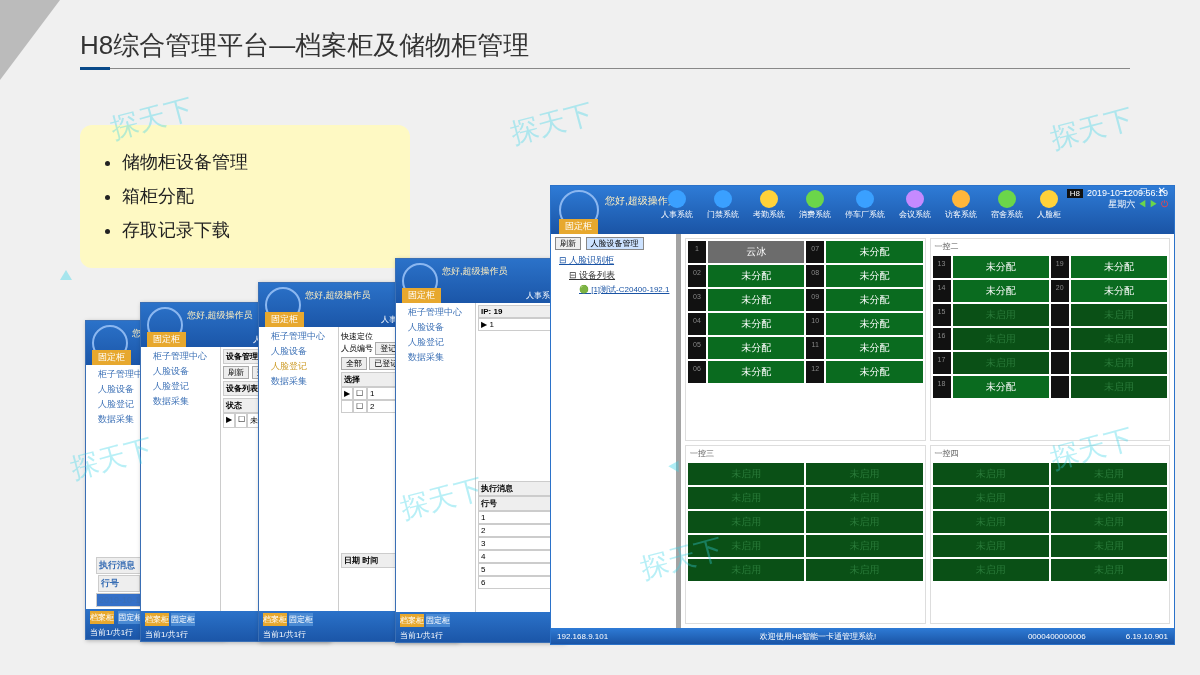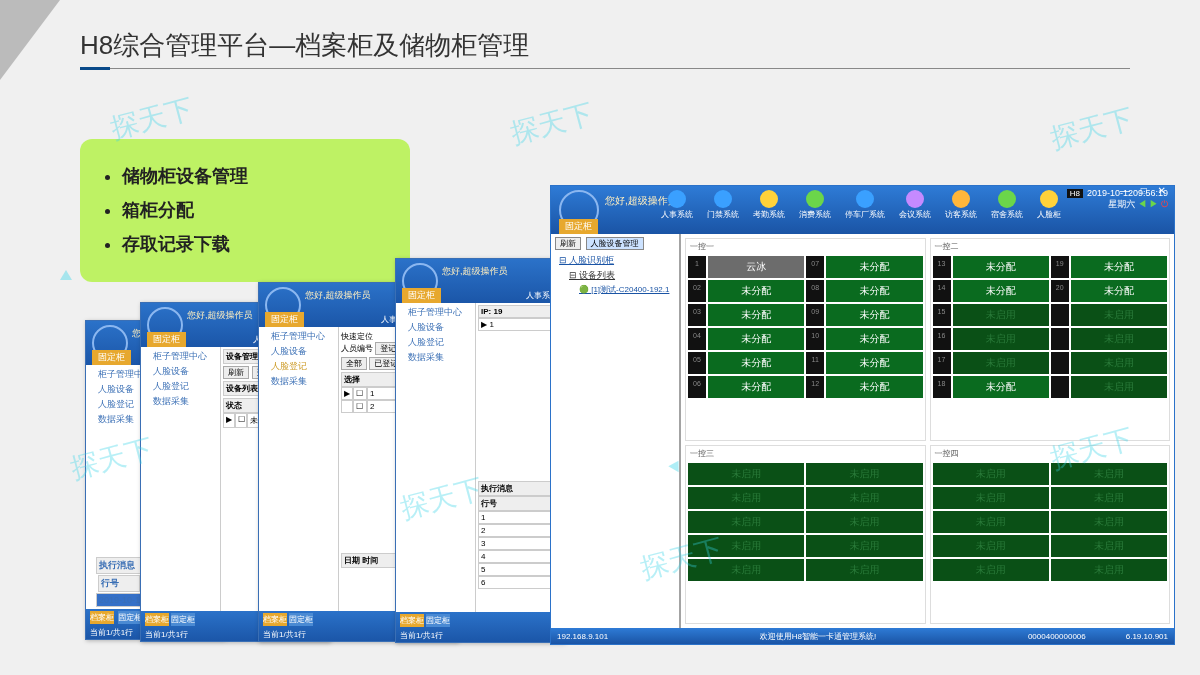--- a/index.html
+++ b/index.html
@@ -9,21 +9,21 @@
 .wm { position: absolute; color: #36d4e8; opacity: 0.35; font-size: 28px; transform: rotate(-15deg); pointer-events: none; z-index: 100; }
 .wm-tri { position: absolute; width: 0; height: 0; border-left: 6px solid transparent; border-right: 6px solid transparent; border-bottom: 10px solid #36d4e8; opacity: 0.4; z-index: 100; }
 
 
 .slide-title { position: absolute; top: 28px; left: 80px; font-size: 26px; color: #333; font-weight: 300; }
 .slide-rule { position: absolute; top: 68px; left: 80px; width: 1050px; height: 1px; background: #888; }
 .slide-rule::before { content: ''; position: absolute; left: 0; top: -1px; width: 30px; height: 3px; background: #0a4a8a; }
 .gray-tri { position: absolute; top: 0; left: 0; width: 0; height: 0; border-top: 80px solid #bbb; border-right: 60px solid transparent; }
 
 
-.bullet-box { position: absolute; top: 139px; left: 80px; width: 330px; padding: 20px 24px; background: #bef264; border-radius: 12px; font-weight: bold; }
+.bullet-box { position: absolute; top: 125px; left: 80px; width: 330px; padding: 20px 24px; background: #fef9c3; border-radius: 12px; }
 .bullet-box li { list-style: disc; margin-left: 18px; font-size: 18px; color: #222; line-height: 1.9; }
 
 
 .win { position: absolute; background: #fff; border: 1px solid #3a6fb5; box-shadow: 1px 1px 4px rgba(0,0,0,0.25); font-size: 10px; display: flex; flex-direction: column; }
 .win-head { background: linear-gradient(#2b72c9, #1b56a8); height: 44px; position: relative; }
 .win-head .logo { position: absolute; left: 6px; top: 4px; width: 36px; height: 36px; border: 2px solid #8bb7f0; border-radius: 50%; }
 .win-head .user { position: absolute; left: 46px; top: 6px; color: #ffefc0; font-size: 9px; }
 .win-head .tablab { position: absolute; left: 6px; bottom: 0; background: #e7a82e; color: #fff; font-size: 9px; padding: 1px 6px; }
 .win-head .sysmenu { position: absolute; right: 6px; bottom: 2px; display: flex; gap: 6px; }
 .win-head .sysmenu span { color: #fff; font-size: 8px; }
@@ -50,21 +50,21 @@
 .big-head .user { position: absolute; left: 54px; top: 8px; color: #ffefc0; font-size: 10px; }
 .big-head .tablab { position: absolute; left: 8px; bottom: 0; background: #e7a82e; color: #fff; padding: 1px 6px; font-size: 9px; }
 .big-head .modules { position: absolute; left: 110px; top: 4px; display: flex; gap: 14px; }
 .big-head .mod { text-align: center; color: #fff; font-size: 8px; cursor: pointer; }
 .big-head .mod .ic { width: 18px; height: 18px; border-radius: 50%; margin: 0 auto 1px; }
 .big-head .clock { position: absolute; right: 6px; top: 2px; color: #fff; font-size: 9px; text-align: right; }
 .big-head .clock .h8 { background: #111; padding: 0 3px; margin-right: 4px; font-size: 8px; }
 .big-head .winctl { position: absolute; right: 4px; top: -1px; color: #fff; font-size: 10px; letter-spacing: 4px; }
 
 .big-body { flex: 1; display: flex; }
-.big-tree { width: 130px; border-right: 2px solid #a3a3a3; padding: 4px; font-size: 9px; }
+.big-tree { width: 130px; border-right: 5px solid #a3a3a3; padding: 4px; font-size: 9px; }
 .big-tree .btnrow { margin-bottom: 4px; }
 .big-tree .btnrow span { border: 1px solid #888; padding: 1px 4px; margin-right: 2px; background: #eee; cursor: pointer; font-size: 8px; }
 .big-tree .btnrow span.sel { background: #cce2ff; }
 .big-tree .node { color: #1a54a5; padding: 1px 0 1px 4px; cursor: pointer; text-decoration: underline; }
 .big-tree .node.child { padding-left: 14px; color: #333; }
 .big-tree .node.leaf { padding-left: 24px; font-size: 8px; }
 
 .big-grids { flex: 1; padding: 4px; overflow: hidden; font-size: 9px; }
 .quad { display: grid; grid-template-columns: 1fr 1fr; grid-template-rows: auto auto; gap: 4px; height: 100%; }
 .panel { border: 1px solid #ddd; position: relative; }
@@ -309,21 +309,20 @@
         <span>刷新</span>
         <span class="sel">人脸设备管理</span>
       </div>
       <div class="node">⊟ <span>人脸识别柜</span></div>
       <div class="node child">⊟ <span>设备列表</span></div>
       <div class="node leaf">🟢 <span>[1]测试-C20400-192.1</span></div>
     </div>
     <div class="big-grids">
       <div class="quad">
         <div class="panel">
-          <div class="panel-title">一控一</div>
           <div class="cells" id="p1">
               <div class="cell-num">1</div>
               <div class="cell-lab assigned">云冰</div>
               <div class="cell-num">07</div>
               <div class="cell-lab ">未分配</div>
               <div class="cell-num">02</div>
               <div class="cell-lab ">未分配</div>
               <div class="cell-num">08</div>
               <div class="cell-lab ">未分配</div>
               <div class="cell-num">03</div>

